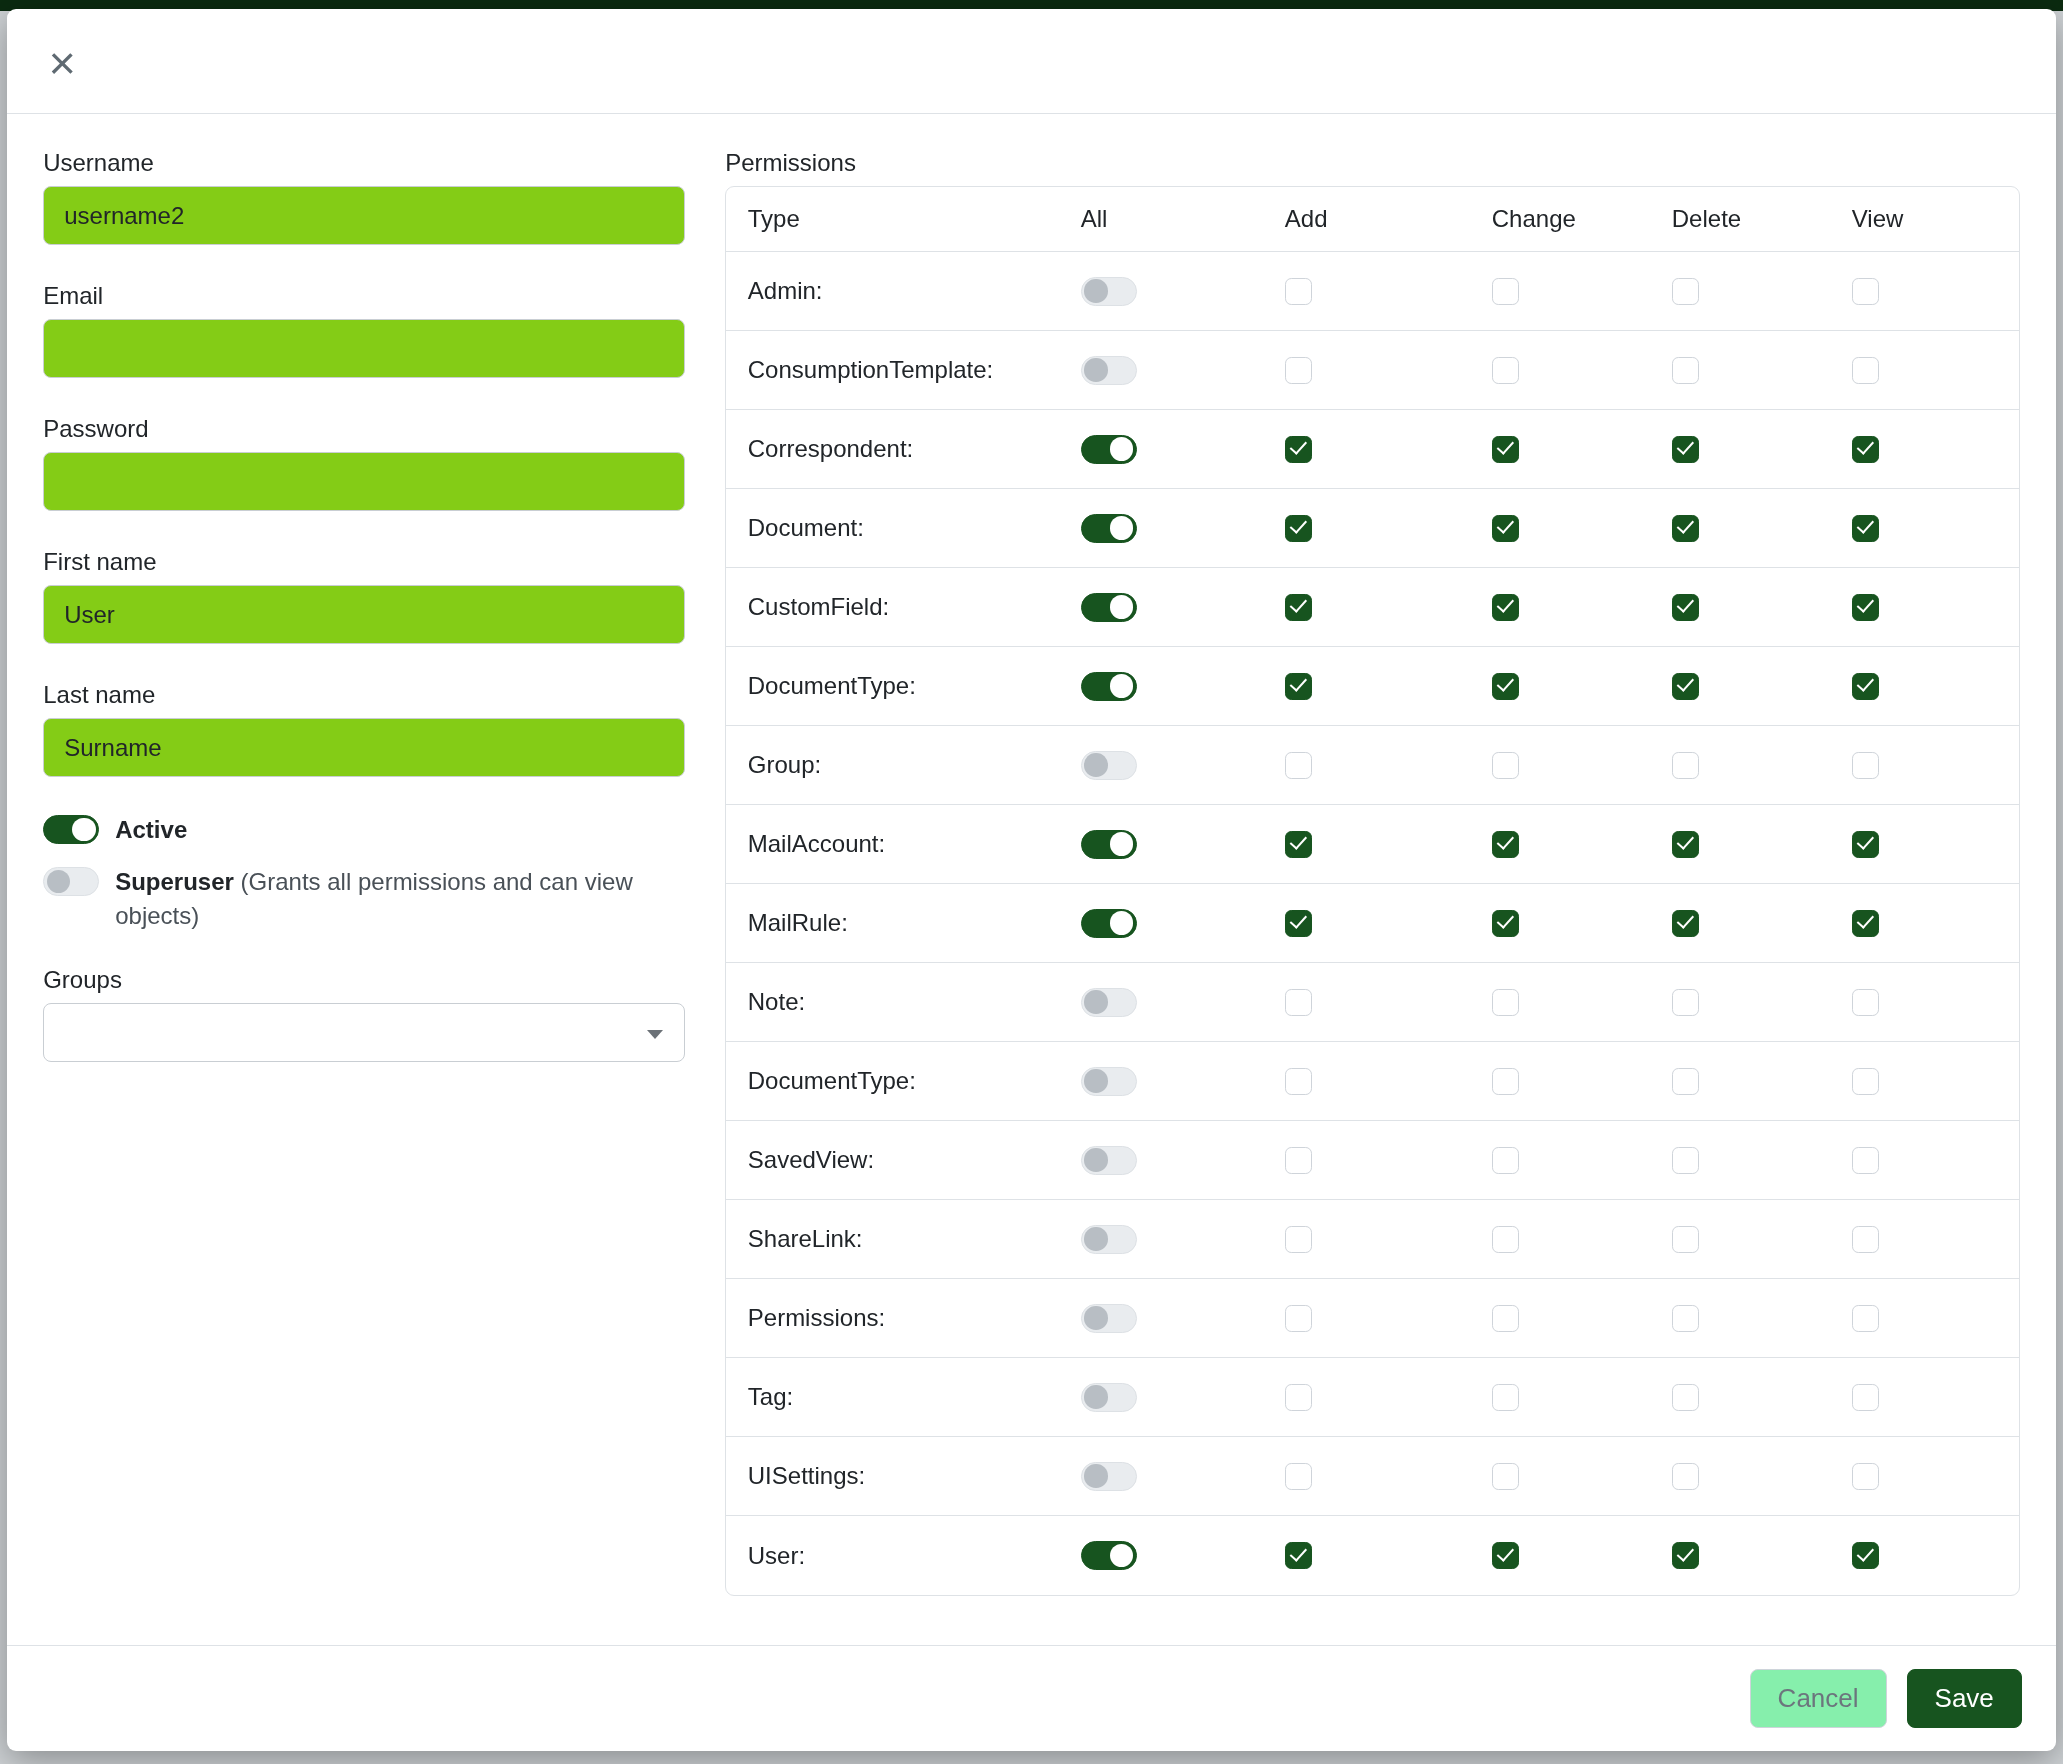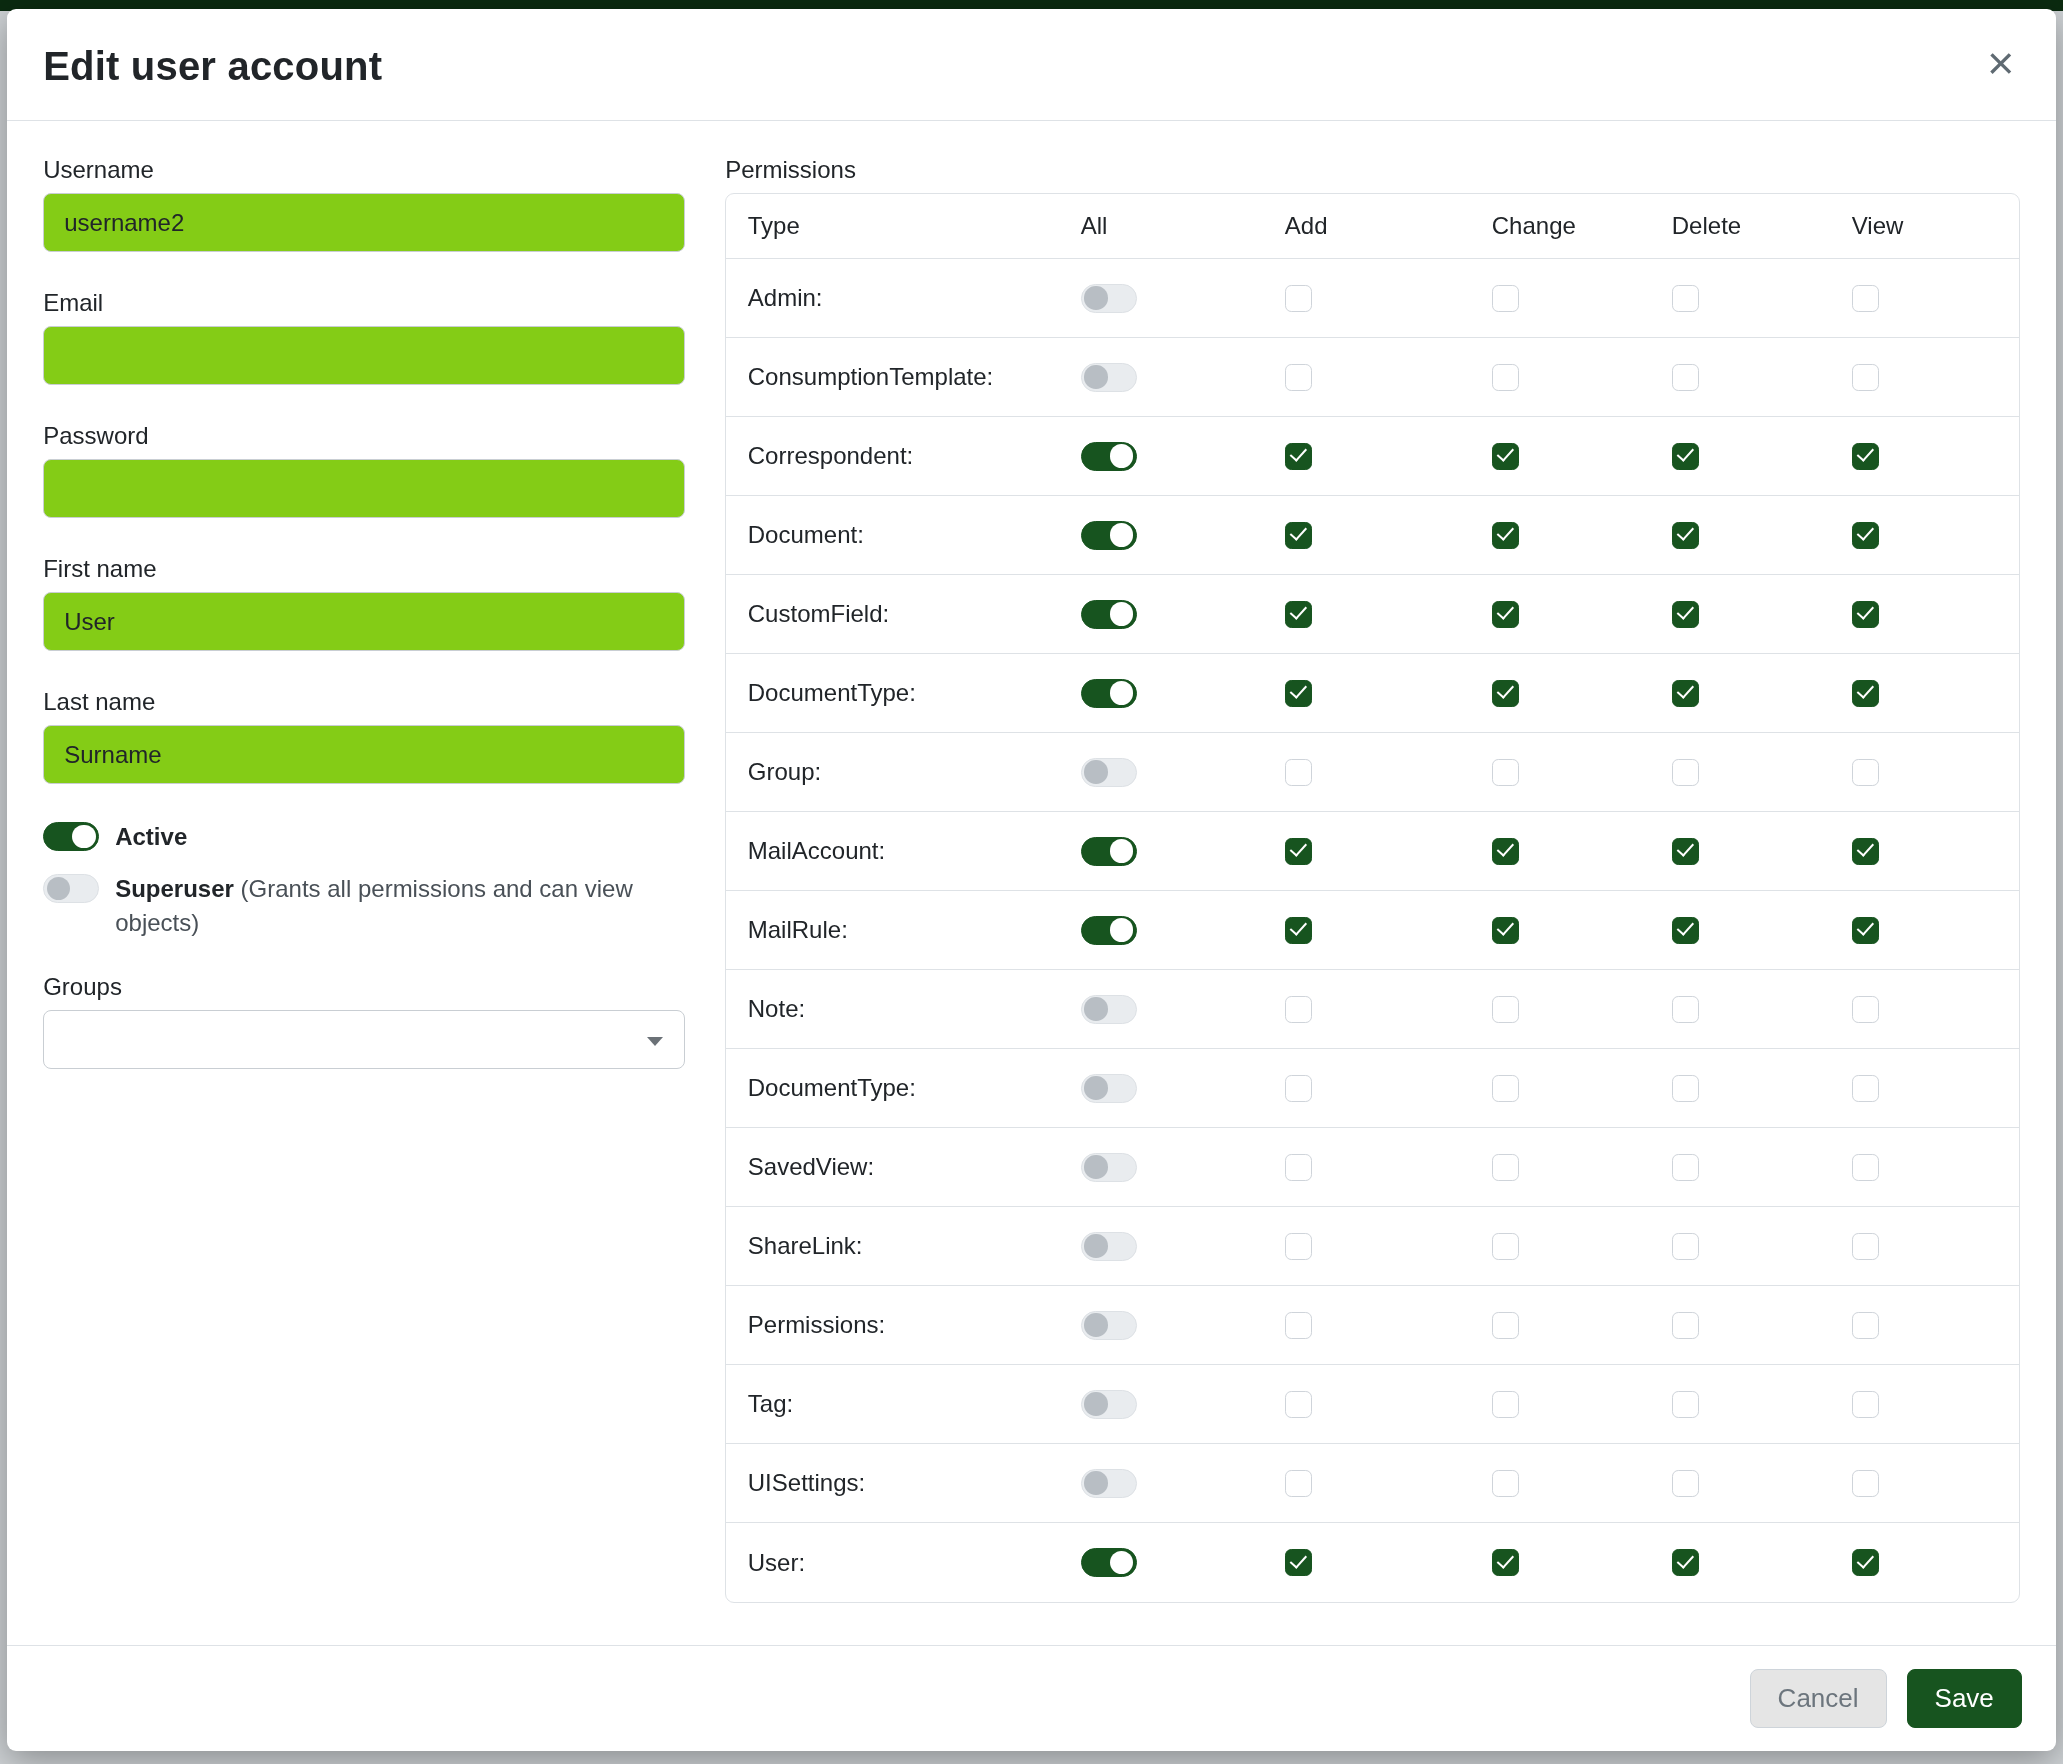--- a/index.html
+++ b/index.html
@@ -191,37 +191,36 @@
   }
   .btn{
     height:59px;
     border-radius:8px;
     font-size:26px;
     font-family:"Liberation Sans", sans-serif;
     padding:0 27px;
     cursor:pointer;
   }
   .btn-cancel{
-    background:#e5e5e5;
+    background:#86efac;
     color:var(--muted);
     border:0.9px solid #ced4da;
   }
   .btn-save{
     background:var(--accent);
     color:#fff;
     border:0.9px solid var(--accent);
   }
 </style>
 </head>
 <body>
 
 <div class="modal">
 
   <div class="modal-header">
-    <div class="modal-title">Edit user account</div>
     <button class="close-btn">×</button>
   </div>
 
   <div class="modal-body">
 
     <div class="left-col">
 
       <div class="field-group">
         <label class="field-label">Username</label>
         <input class="text-input" type="text" value="username2" style="">

